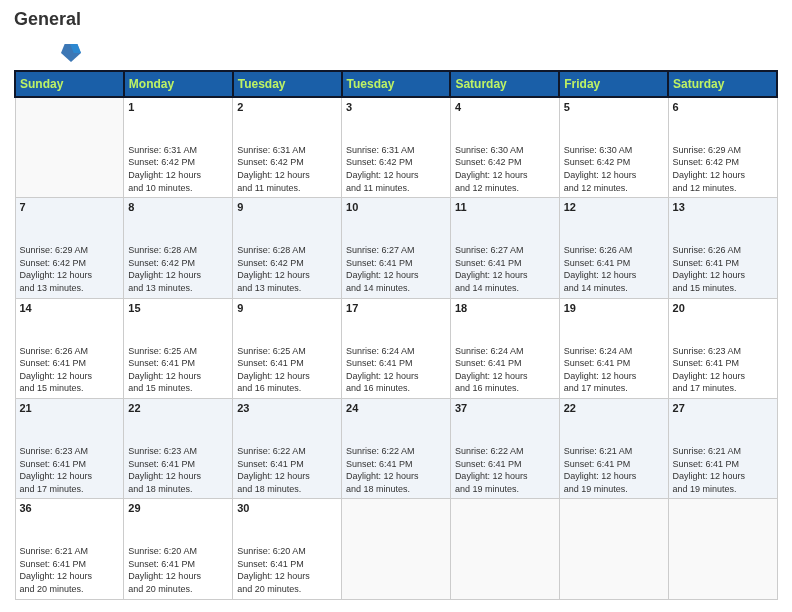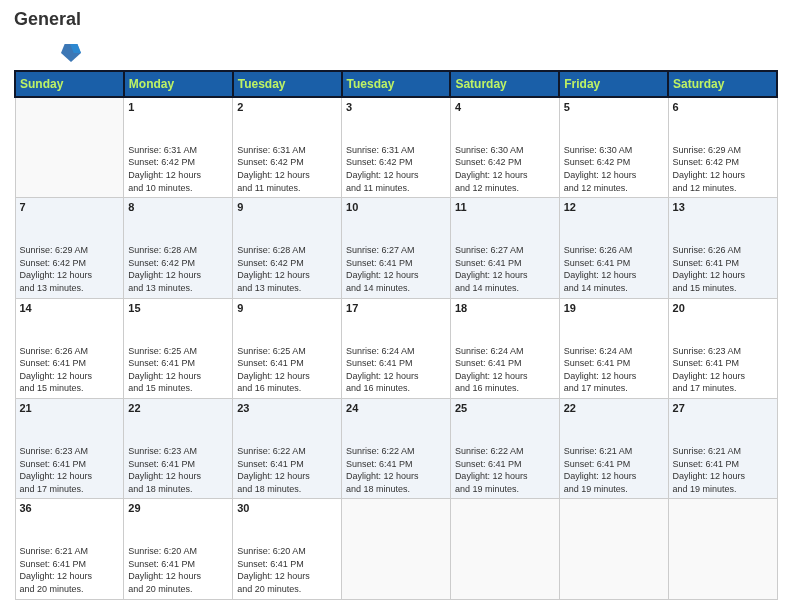--- a/index.html
+++ b/index.html
@@ -310,21 +310,21 @@
 and 18 minutes.</div>
           </td>
           <td>
             <span class="day-number">24</span>
             <div class="day-info" style="white-space: pre-line;">Sunrise: 6:22 AM
 Sunset: 6:41 PM
 Daylight: 12 hours
 and 18 minutes.</div>
           </td>
           <td>
-            <span class="day-number">25</span>
+            <span class="day-number">37</span>
             <div class="day-info" style="white-space: pre-line;">Sunrise: 6:22 AM
 Sunset: 6:41 PM
 Daylight: 12 hours
 and 19 minutes.</div>
           </td>
           <td>
             <span class="day-number">22</span>
             <div class="day-info" style="white-space: pre-line;">Sunrise: 6:21 AM
 Sunset: 6:41 PM
 Daylight: 12 hours

